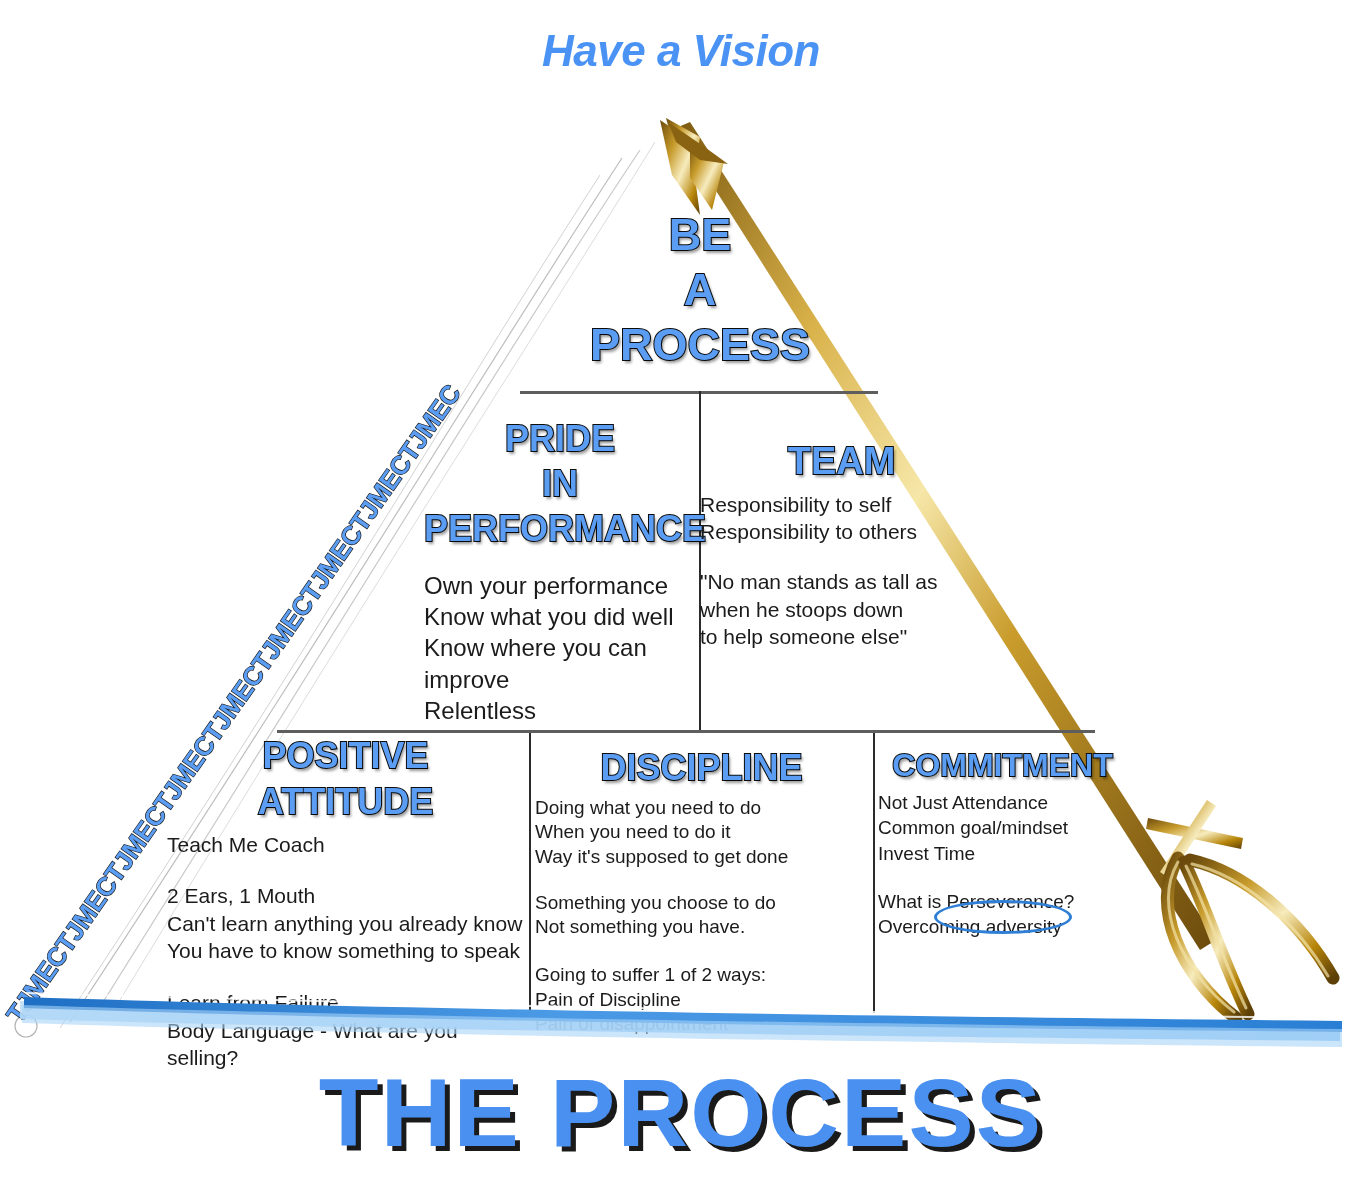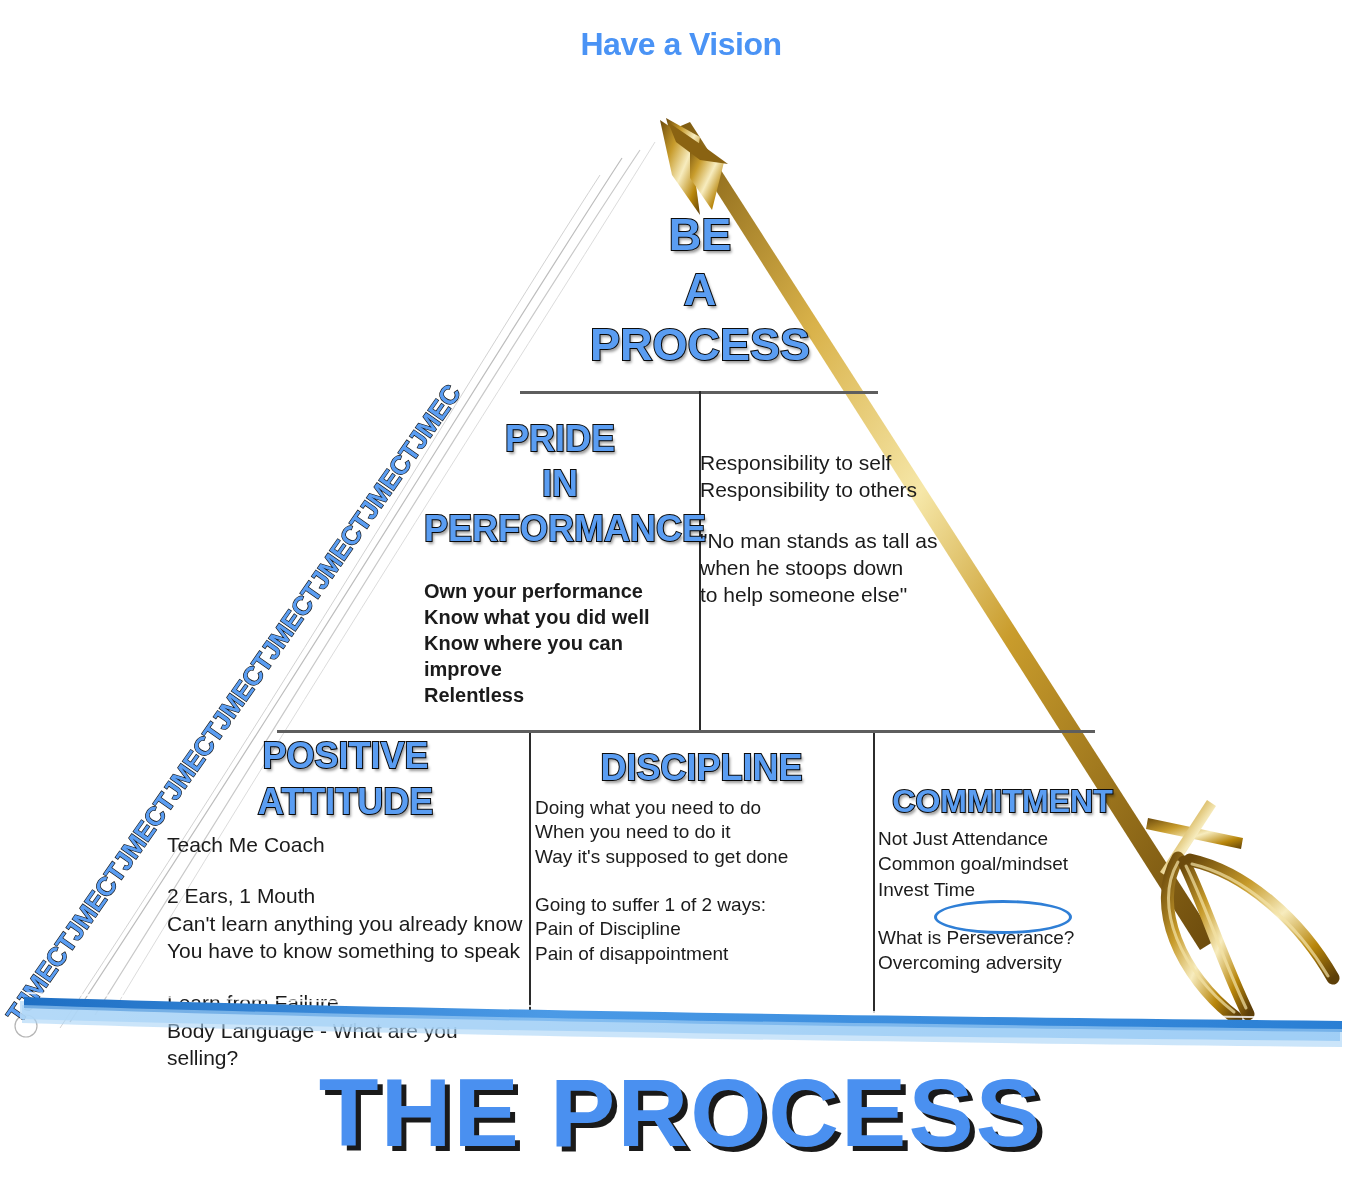--- a/index.html
+++ b/index.html
@@ -13,24 +13,25 @@
     overflow: hidden;
     font-family: "Liberation Sans", sans-serif;
     -webkit-font-smoothing: antialiased;
   }
 
   
   #top-title {
     position: absolute;
     top: 26px; left: 0; width: 1362px;
     text-align: center;
-    font-size: 32px;
+    font-size: 44px;
     font-weight: bold;
     color: #4a93f5;
     letter-spacing: -0.5px;
+    font-style: italic;
   }
   #bottom-title {
     position: absolute;
     top: 1058px; left: 0; width: 1362px;
     text-align: center;
     font-size: 96px;
     font-weight: bold;
     color: #4a90f0;
     letter-spacing: 2px;
     text-shadow: 5px 5px 0px #1a1a1a;
@@ -179,27 +180,28 @@
 <div class="cell" style="left:500px; top:208px; width:400px;">
   <div class="hl" style="font-size:45px; line-height:1.22; white-space:pre-line;">BE
 A
 PROCESS</div>
 </div>
 
 <div class="cell" style="left:424px; top:416px; width:272px;">
   <div class="hl" style="font-size:36px; line-height:1.25; white-space:pre-line;">PRIDE
 IN
 PERFORMANCE</div>
-  <div class="body-txt" style="font-size:20px; margin-top:27px;font-weight:bold;">Own your performance
+  <div class="body-txt" style="font-size:24px; margin-top:19px;">Own your performance
 Know what you did well
 Know where you can improve
 Relentless</div>
 </div>
 
 <div class="cell" style="left:700px; top:441px; width:283px;">
+  <div class="hl" style="font-size:38px; line-height:1.1;">TEAM</div>
   <div class="body-txt" style="font-size:21px; margin-top:8px;">Responsibility to self
 Responsibility to others</div>
   <div class="body-txt" style="font-size:21px; margin-top:23px;">"No man stands as tall as
 when he stoops down
 to help someone else"</div>
 </div>
 
 <div class="cell" style="left:167px; top:733px; width:357px;">
   <div class="hl" style="font-size:36px; line-height:1.28; white-space:pre-line;">POSITIVE
 ATTITUDE</div>
@@ -209,26 +211,28 @@
 You have to know something to speak</div>
   <div class="body-txt" style="font-size:21px; margin-top:25px;">Learn from Failure
 Body Language - What are you selling?</div>
 </div>
 
 <div class="cell" style="left:535px; top:748px; width:333px;">
   <div class="hl" style="font-size:36px; line-height:1.1;">DISCIPLINE</div>
   <div class="body-txt" style="font-size:19px; margin-top:8px;">Doing what you need to do
 When you need to do it
 Way it's supposed to get done</div>
+  <div class="body-txt" style="font-size:19px; margin-top:21px;">Something you choose to do
+Not something you have.</div>
   <div class="body-txt" style="font-size:19px; margin-top:23px;">Going to suffer 1 of 2 ways:
 Pain of Discipline
 Pain of disappointment</div>
 </div>
 
-<div class="cell" style="left:878px; top:748px; width:249px;margin-top:36px;">
+<div class="cell" style="left:878px; top:748px; width:249px;">
   <div class="hl" style="font-size:32px; line-height:1.1;">COMMITMENT</div>
   <div class="body-txt" style="font-size:19px; margin-top:8px;">Not Just Attendance
 Common goal/mindset</div>
   <div class="body-txt" style="font-size:19px; margin-top:1px; position:relative;">Invest Time</div>
   <div class="body-txt" style="font-size:19px; margin-top:24px;">What is Perseverance?
 Overcoming adversity</div>
 </div>
 
 <div class="ellipse-mark" style="left:934px; top:900px; width:138px; height:34px;"></div>
 

